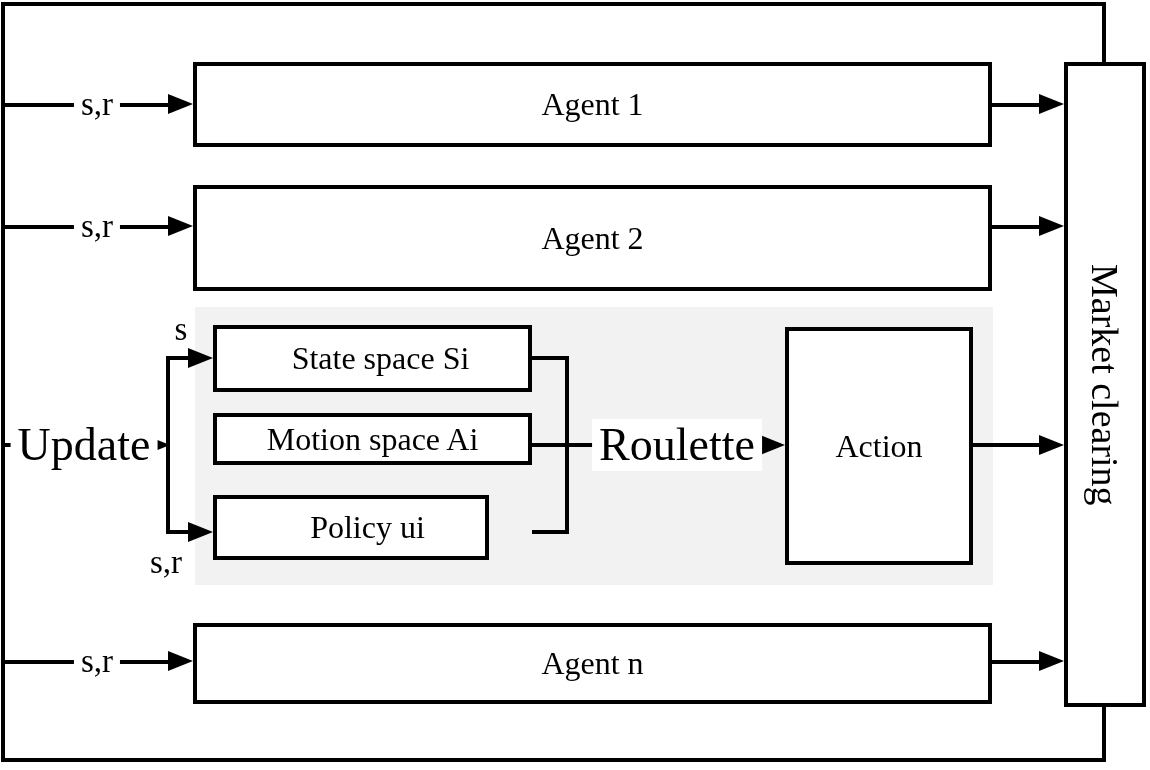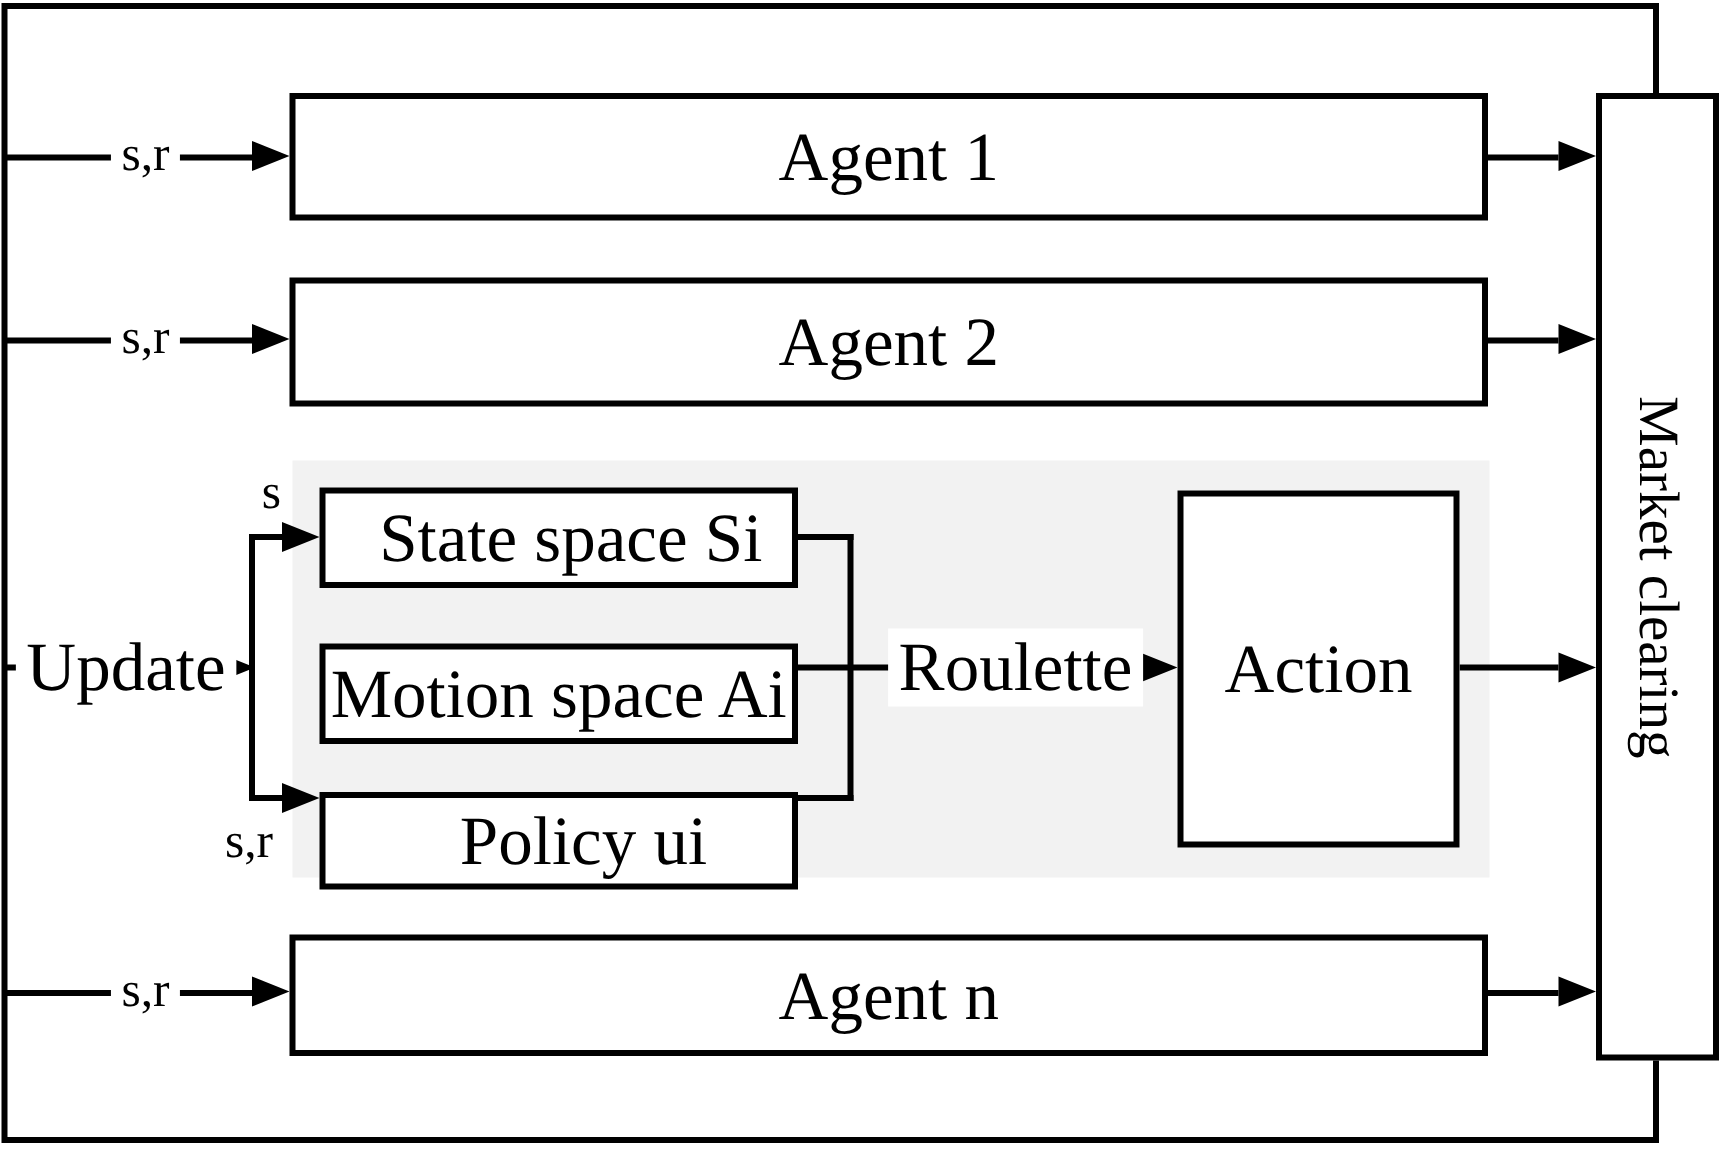--- a/index.html
+++ b/index.html
@@ -13,21 +13,21 @@
     position:absolute; left:1px; top:2px; width:1105px; height:760px;
     border:4px solid #000; box-sizing:border-box; z-index:0;
   }
   .panel {
     position:absolute; left:195px; top:307px; width:798px; height:278px;
     background:#f2f2f2; z-index:1;
   }
   .box {
     position:absolute; background:#ffffff; border:4px solid #000;
     box-sizing:border-box; display:flex; align-items:center; justify-content:center;
-    font-size:46px; z-index:3; text-align:center; line-height:1.2;
+    font-size:32px; z-index:3; text-align:center; line-height:1.2;
   }
   .hline { position:absolute; height:4px; background:#000; z-index:2; }
   .vline { position:absolute; width:4px; background:#000; z-index:2; }
   .arrow {
     position:absolute; width:0; height:0; z-index:2;
     border-top:10px solid transparent; border-bottom:10px solid transparent;
     border-left:25px solid #000;
   }
   .lbl {
     position:absolute; transform:translate(-50%,-50%); z-index:4;
@@ -57,45 +57,45 @@
   <div class="arrow" style="left:168px; top:94px;"></div>
   <div class="box" style="left:193px; top:62px; width:799px; height:85px;">
     <span>Agent 1</span>
   </div>
   <div class="hline" style="left:992px; top:103px; width:47px;"></div>
   <div class="arrow" style="left:1039px; top:94px;"></div>
 
   <div class="hline" style="left:3px; top:225px; width:165px;"></div>
   <span class="lbl small bg" style="left:97px; top:226px;">s,r</span>
   <div class="arrow" style="left:168px; top:216px;"></div>
-  <div class="box" style="left:193px; top:185px; width:799px; height:86px;">
+  <div class="box" style="left:193px; top:185px; width:799px; height:106px;">
     <span>Agent 2</span>
   </div>
   <div class="hline" style="left:992px; top:225px; width:47px;"></div>
   <div class="arrow" style="left:1039px; top:216px;"></div>
 
   <div class="hline" style="left:3px; top:443px; width:142px;"></div>
   <span class="lbl bg" style="left:84px; top:445px;">Update</span>
   <div class="arrow" style="left:145px; top:435px;"></div>
 
   <div class="vline" style="left:166px; top:356px; height:178px;"></div>
   <div class="hline" style="left:166px; top:356px; width:24px;"></div>
   <div class="arrow" style="left:188px; top:348px;"></div>
   <div class="hline" style="left:166px; top:530px; width:24px;"></div>
   <div class="arrow" style="left:188px; top:522px;"></div>
   <span class="lbl small" style="left:181px; top:329px;">s</span>
   <span class="lbl small" style="left:166px; top:562px;">s,r</span>
 
   <div class="box" style="left:213px; top:325px; width:319px; height:67px;padding-left:16px;">
     <span>State space Si</span>
   </div>
-  <div class="box" style="left:213px; top:429px; width:319px; height:67px;">
+  <div class="box" style="left:213px; top:413px; width:319px; height:52px;">
     <span>Motion space Ai</span>
   </div>
-  <div class="box" style="left:213px; top:528px; width:319px; height:65px;padding-left:33px;">
+  <div class="box" style="left:213px; top:495px; width:276px; height:65px;padding-left:33px;">
     <span>Policy ui</span>
   </div>
 
   <div class="vline" style="left:565px; top:356px; height:178px;"></div>
   <div class="hline" style="left:532px; top:356px; width:37px;"></div>
   <div class="hline" style="left:532px; top:530px; width:37px;"></div>
   <div class="hline" style="left:532px; top:443px; width:228px;"></div>
   <span class="lbl bg" style="left:677px; top:445px;">Roulette</span>
   <div class="arrow" style="left:760px; top:435px;"></div>
 

